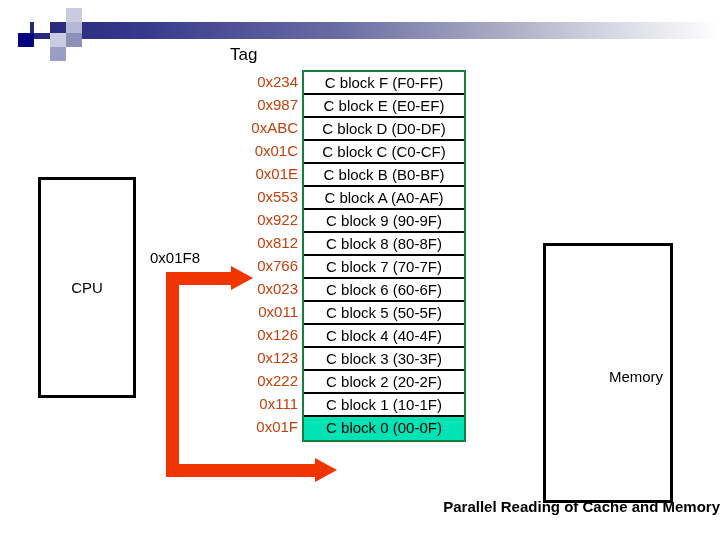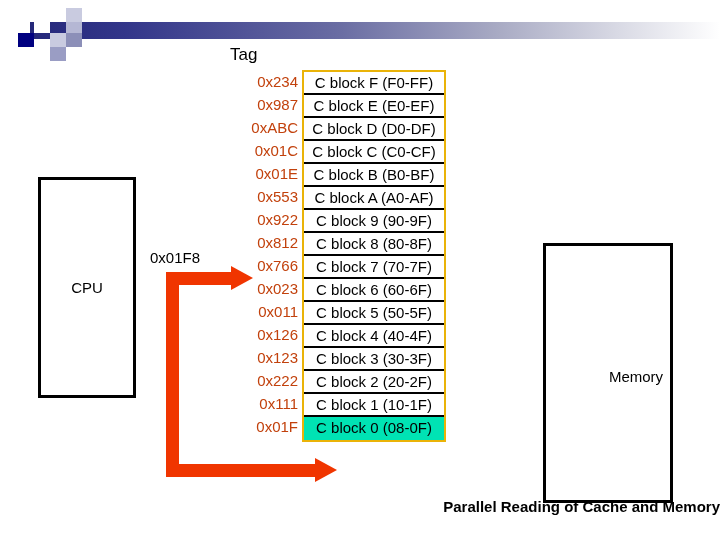--- a/index.html
+++ b/index.html
@@ -84,22 +84,22 @@
     font-size: 15px;
     color: #c2410c;
     white-space: nowrap;
   }
 
   
   #cache-table {
     position: absolute;
     left: 302px;
     top: 70px;
-    width: 144px;
-    border: 2px solid #eab308;
+    width: 164px;
+    border: 2px solid #15803d;
     box-sizing: border-box;
     background: #ffffff;
   }
   .cache-row {
     height: 23px;
     line-height: 21px;
     border-bottom: 2px solid #000000;
     box-sizing: border-box;
     text-align: center;
     font-size: 15px;
@@ -212,21 +212,21 @@
       <div class="cache-row">C block A (A0-AF)</div>
       <div class="cache-row">C block 9 (90-9F)</div>
       <div class="cache-row">C block 8 (80-8F)</div>
       <div class="cache-row">C block 7 (70-7F)</div>
       <div class="cache-row">C block 6 (60-6F)</div>
       <div class="cache-row">C block 5 (50-5F)</div>
       <div class="cache-row">C block 4 (40-4F)</div>
       <div class="cache-row">C block 3 (30-3F)</div>
       <div class="cache-row">C block 2 (20-2F)</div>
       <div class="cache-row">C block 1 (10-1F)</div>
-      <div class="cache-row hit">C block 0 (08-0F)</div>
+      <div class="cache-row hit">C block 0 (00-0F)</div>
     </div>
 
   <div class="arw" id="arw-stem-v"></div>
   <div class="arw" id="arw-top-h"></div>
   <div class="arw" id="arw-top-head"></div>
   <div class="arw" id="arw-bot-h"></div>
   <div class="arw" id="arw-bot-head"></div>
   <div id="addr-label">0x01F8</div>
 
   <div id="caption">Parallel Reading of Cache and Memory</div>

